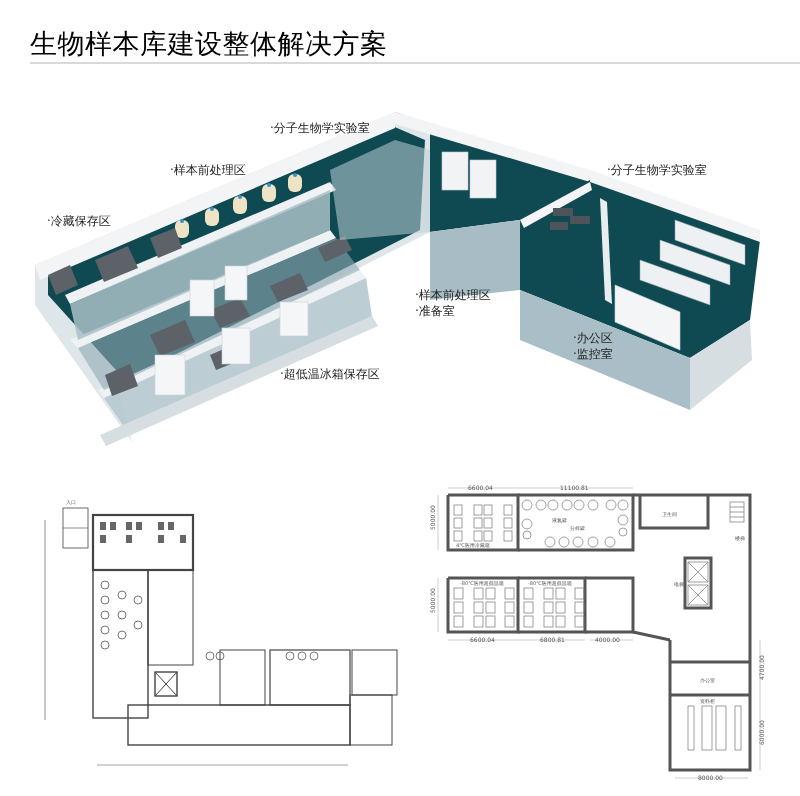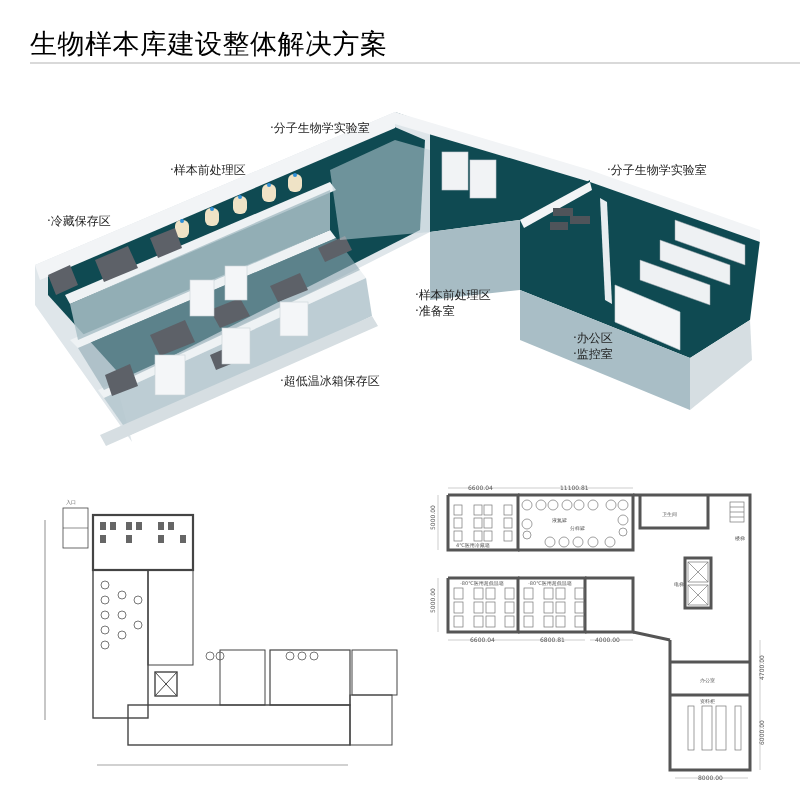--- a/index.html
+++ b/index.html
@@ -121,21 +121,21 @@
     <span>分子生物学实验室</span>
   </div>
   <div class="callout" style="left:415px; top:197px;">
     <span>样本前处理区</span>
     <span>准备室</span>
   </div>
   <div class="callout" style="left:573px; top:240px;text-align:right;">
     <span>办公区</span>
     <span>监控室</span>
   </div>
-  <div class="callout" style="left:280px; top:276px;margin-top:7px;">
+  <div class="callout" style="left:280px; top:276px;">
     <span>超低温冰箱保存区</span>
   </div>
 </div>
 
 <div class="plan" style="left:30px; top:480px;">
   <svg width="380" height="300" viewBox="0 0 380 300">
     <g stroke="#444" fill="none" stroke-width="1">
       <line x1="15" y1="40" x2="15" y2="240" stroke-width="0.6"></line>
       <rect x="33" y="28" width="25" height="40" stroke-width="0.8"></rect>
       <line x1="33" y1="48" x2="58" y2="48" stroke-width="0.6"></line>

